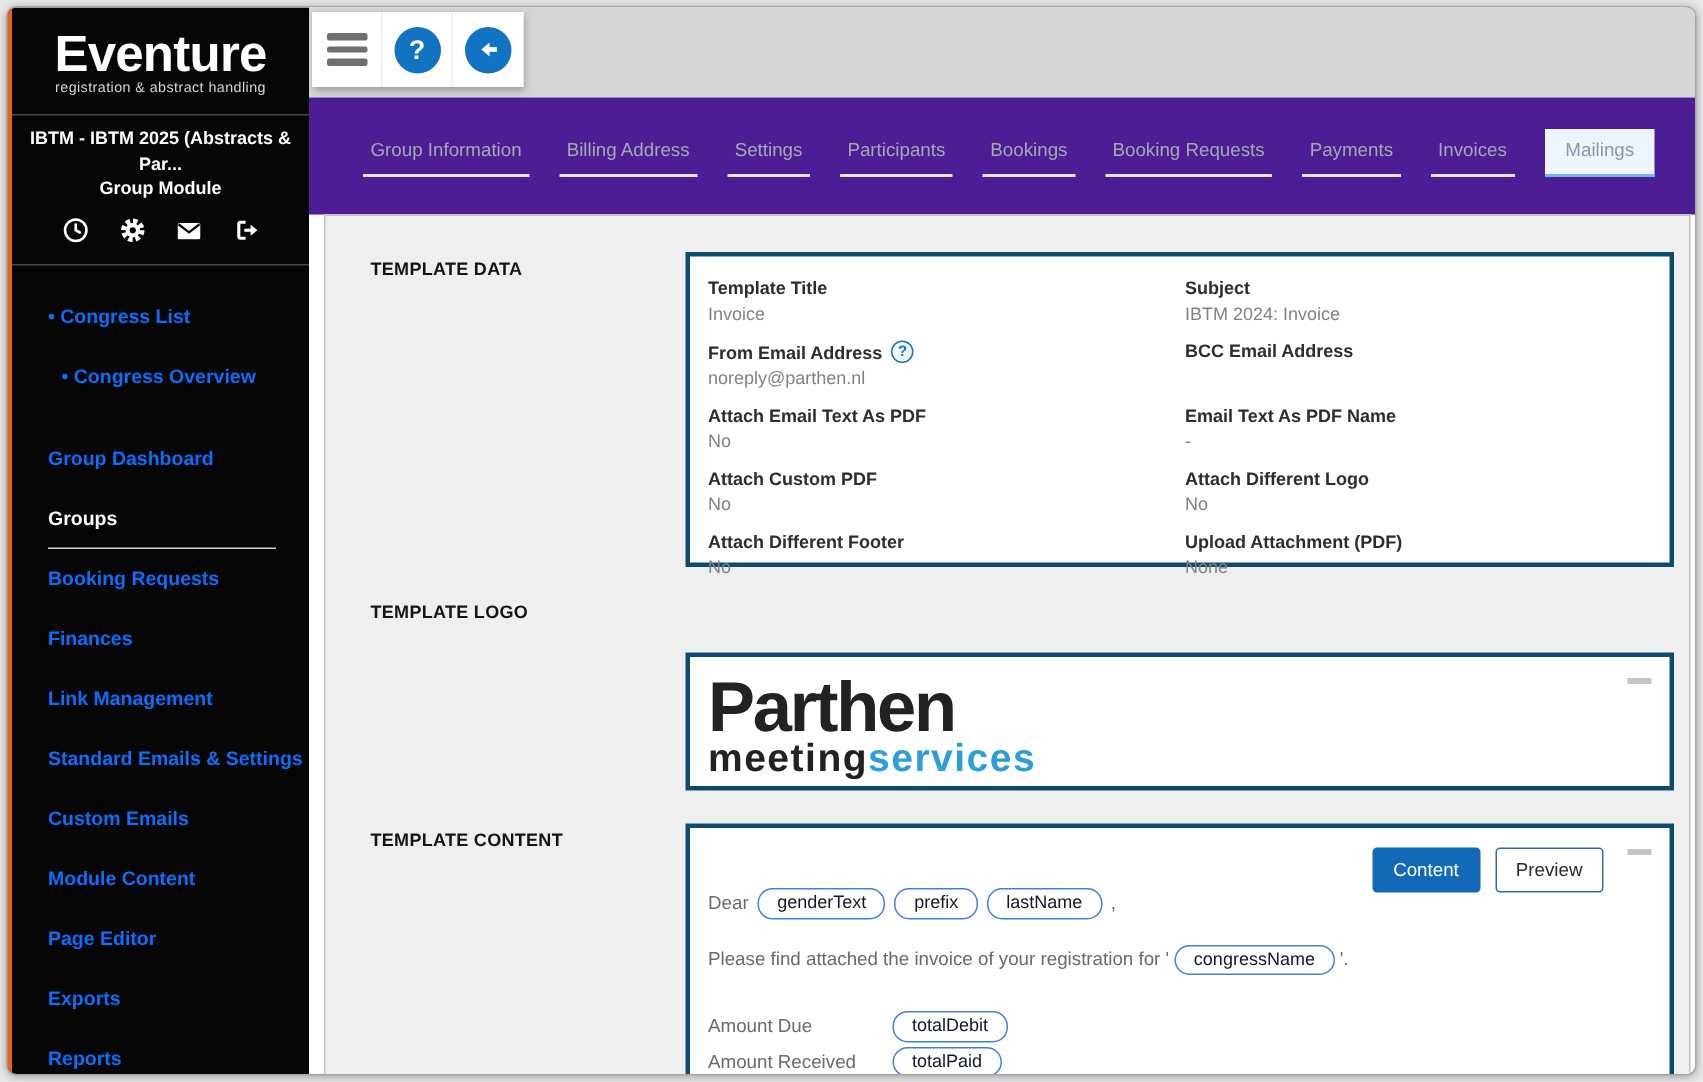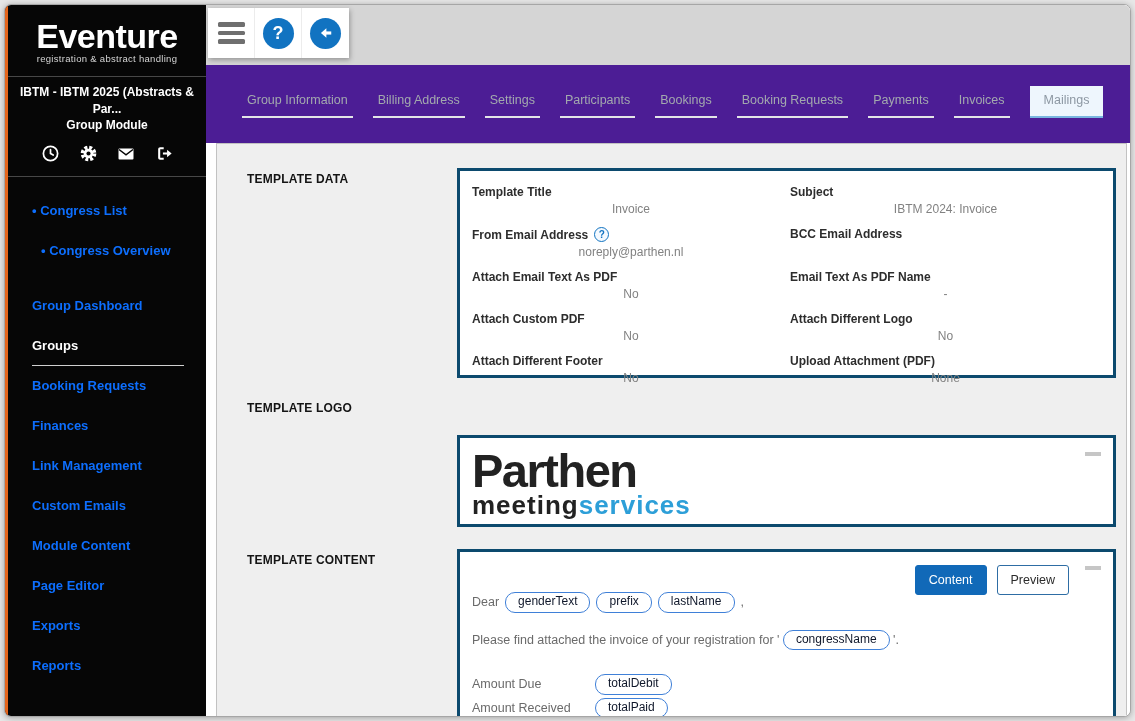--- a/index.html
+++ b/index.html
@@ -56,21 +56,21 @@
   .slabel{width:210px;flex:none;font-size:12px;font-weight:700;color:#141414;padding-top:4px;letter-spacing:.2px;}
   .card{flex:1;background:#fff;border:3px solid #0c4a6e;position:relative;}
   .s1{margin-top:24px;} .s1 .card{height:210px;}
   .s2{margin-top:19px;} .s2 .card{height:92px;margin-top:38px;}
   .s3{margin-top:22px;} .s3 .card{height:320px;}
 
   
   .fgrid{display:grid;grid-template-columns:318px 1fr;padding:14px 12px 0;}
   .field{margin-bottom:11px;}
   .flabel{font-size:12px;font-weight:700;color:#2d2d2d;display:flex;align-items:center;gap:6px;}
-  .fvalue{font-size:12px;color:#828282;margin-top:3px;min-height:14px;text-align:center;}
+  .fvalue{font-size:12px;color:#828282;margin-top:3px;min-height:14px;}
   .qhelp{width:15px;height:15px;border-radius:50%;border:1.5px solid var(--accent);color:var(--accent);
     font-size:10px;font-weight:700;display:grid;place-items:center;cursor:pointer;background:#f3f9ff;}
 
   
   .plogo{padding:8px 0 0 12px;}
   .p1{font-size:47px;font-weight:700;color:#222;letter-spacing:-1.5px;line-height:1.05;}
   .p2{font-size:26px;letter-spacing:1px;margin-top:-5px;}
   .p2 .dk{color:#222;font-weight:700;}
   .p2 .bl{color:var(--logoblue);font-weight:700;}
   .dash{position:absolute;top:14px;right:12px;width:16px;height:4px;background:#c6c6c6;cursor:pointer;}
@@ -138,20 +138,21 @@
       <div class="sb-bullets">
         <div class="bitem">• Congress List</div>
         <div class="bitem b2">• Congress Overview</div>
       </div>
       <div class="sb-main">
         <div class="nitem"><span class="lbl">Group Dashboard</span></div>
         <div class="nitem active"><span class="lbl">Groups</span></div>
         <div class="nitem"><span class="lbl">Booking Requests</span></div>
         <div class="nitem"><span class="lbl">Finances</span></div>
         <div class="nitem"><span class="lbl">Link Management</span></div>
+        <div class="nitem"><span class="lbl">Standard Emails &amp; Settings</span></div>
         <div class="nitem"><span class="lbl">Custom Emails</span></div>
         <div class="nitem"><span class="lbl">Module Content</span></div>
         <div class="nitem"><span class="lbl">Page Editor</span></div>
         <div class="nitem"><span class="lbl">Exports</span></div>
         <div class="nitem"><span class="lbl">Reports</span></div>
       </div>
     </div>
   </div>
 
   <div class="main">

